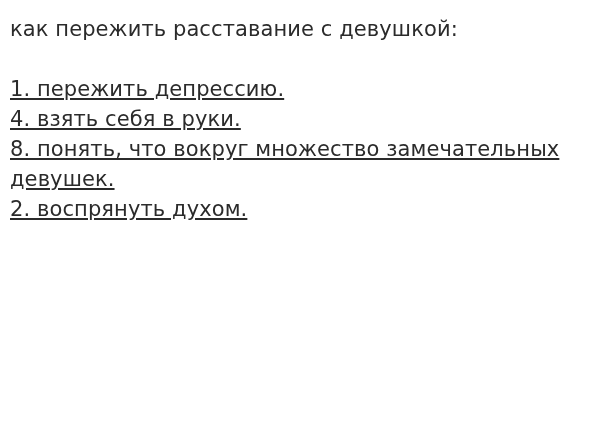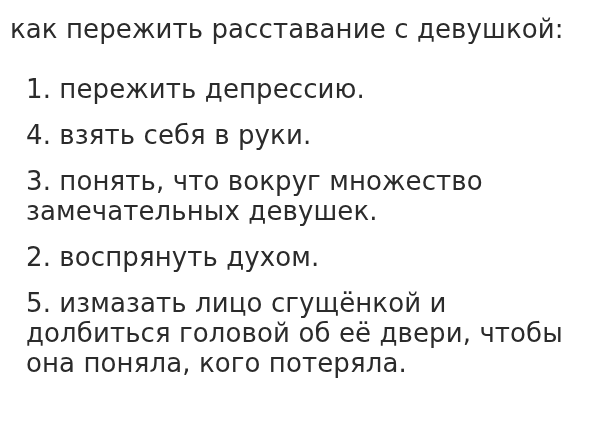--- a/index.html
+++ b/index.html
@@ -15,43 +15,43 @@
   }
   .page {
     position: relative;
     width: 600px;
     height: 432px;
     box-sizing: border-box;
     padding: 14px 16px 0 10px;
   }
   .text-block {
     color: #2b2b2b;
-    font-size: 26px;
+    font-size: 21px;
     line-height: 30px;
     letter-spacing: 0.1px;
   }
   .heading {
     margin: 0 0 30px 0;
     font-weight: 400;
   }
   .list {
     margin: 0;
     padding: 0;
     list-style: none;
   }
   .list-item {
-    margin: 16px;
+    margin: 0;
     padding: 0;
+    text-decoration: underline;
   }
 </style>
 </head>
 <body>
 
 <div class="page">
   <p class="text-block heading">как пережить расставание с девушкой:</p>
   <ul class="list">
     <li class="text-block list-item">1. пережить депрессию.</li>
     <li class="text-block list-item">4. взять себя в руки.</li>
-    <li class="text-block list-item">3. понять, что вокруг множество замечательных девушек.</li>
+    <li class="text-block list-item">8. понять, что вокруг множество замечательных девушек.</li>
     <li class="text-block list-item">2. воспрянуть духом.</li>
-    <li class="text-block list-item">5. измазать лицо сгущёнкой и долбиться головой об её двери, чтобы она поняла, кого потеряла.</li>
   </ul>
 </div>
 
 </body></html>

